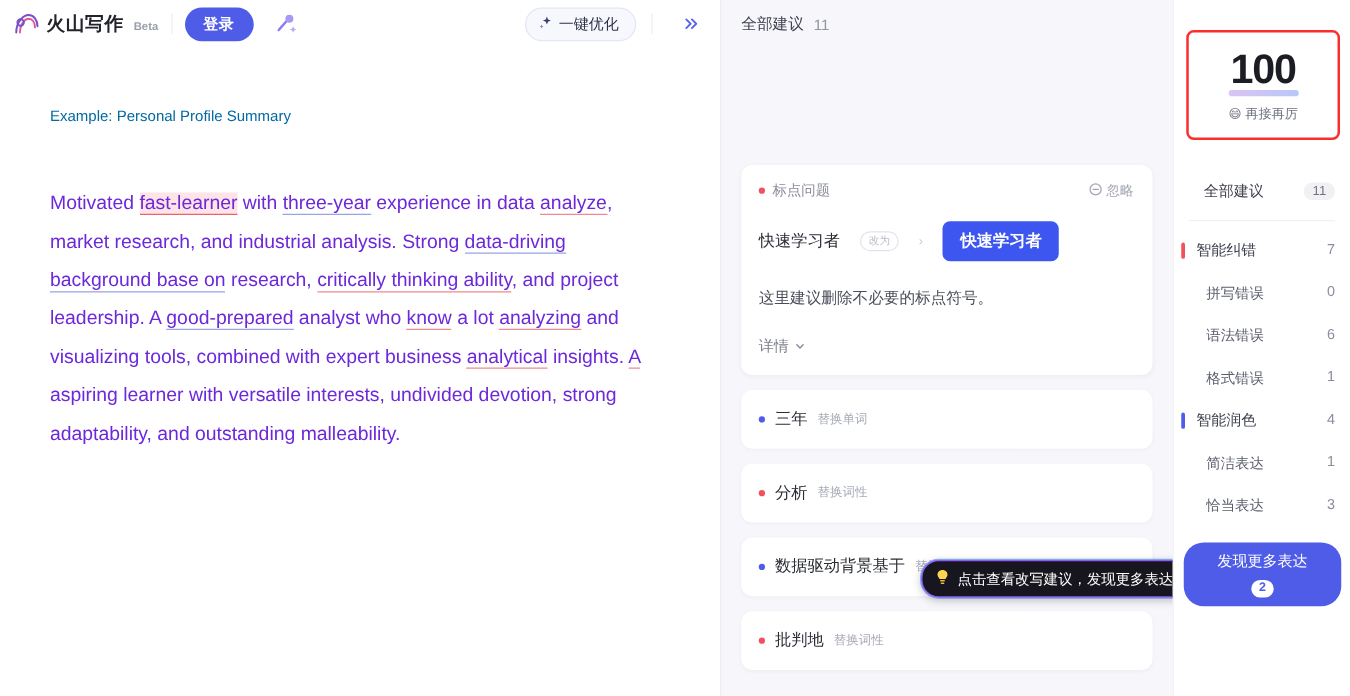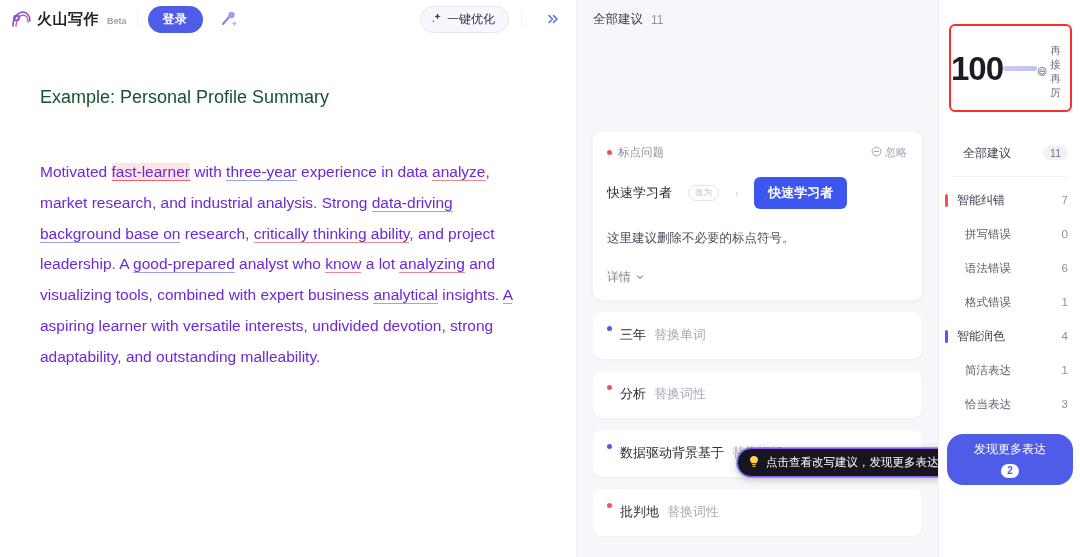--- a/index.html
+++ b/index.html
@@ -51,21 +51,21 @@
   .collapse-btn {
     width: 26px; height: 26px; display: flex; align-items: center; justify-content: center;
     color: #5566e8; font-size: 14px; cursor: pointer; margin-left: 6px;
   }
 
   .doc {
     padding: 46px 48px 0 40px;
     font-family: "Liberation Sans", "DejaVu Sans", sans-serif;
     color: #2a2d35;
   }
-  .doc-title { font-size: 18px; line-height: 1.5; margin-bottom: 46px; color: #14532d; }
+  .doc-title { font-size: 12px; line-height: 1.5; margin-bottom: 46px; color: #0369a1; }
   .doc-body { font-size: 15.5px; line-height: 30.8px; color: #6d28d9; }
   .hl-red {
     background: #fde4e6;
     border-bottom: 1.6px solid #e8656f;
   }
   .u-red { border-bottom: 1.3px solid #eb8a92; }
   .u-blue { border-bottom: 1.3px solid #97a4e8; }
 
   
   .mid-pane {
@@ -100,46 +100,46 @@
   .new-btn {
     background: #3d56f0; color: #fff; font-size: 13px; font-weight: 600;
     padding: 7px 14px; border-radius: 6px; border: none; cursor: pointer;
   }
   .card-desc { margin-top: 21px; font-size: 12.5px; color: #4a4d59; }
   .detail { margin-top: 22px; font-size: 12px; color: #7b7f8d; display: flex; align-items: center; gap: 4px; cursor: pointer; }
 
   .sugg-list { margin-top: 12px; }
   .sugg-item {
     background: #fff; border-radius: 9px; margin-bottom: 12px;
-    padding: 14px 14px 15px 14px; display: flex; align-items: flex-start; gap: 8px;
+    padding: 14px 14px 15px 14px; display: flex; align-items: center; gap: 8px;
     box-shadow: 0 1px 3px rgba(40,42,70,.045); cursor: pointer;
   }
   .sugg-word { font-size: 13px; color: #2a2d35; font-weight: 500; }
-  .sugg-type { font-size: 13px; color: #a8abb8; }
+  .sugg-type { font-size: 10px; color: #a8abb8; }
   .dot-blue { background: #4e5ce8; }
   .dot-red { background: #f0515f; }
 
   .tooltip {
     position: absolute; left: 160px; top: 448px;
     background: #17161f; color: #fff; font-size: 11.5px;
     border-radius: 14px; padding: 6px 14px 6px 10px;
     display: flex; align-items: center; gap: 6px; white-space: nowrap;
     border: 1.4px solid #8b5cf6;
     box-shadow: 0 0 0 1px rgba(79,118,240,.6), 0 2px 8px rgba(0,0,0,.25);
     z-index: 40;
   }
 
   
   .right-pane {
     width: 142px; flex: 0 0 142px; height: 557px; background: #fff;
     border-left: 1px solid #f0f0f4; position: relative;
   }
   .score-card {
     margin: 24px 8px 0 10px; border: 2.4px solid #fb2e2e; border-radius: 6px;
-    height: 88px; display: flex; align-items: center;
+    height: 88px; display: flex; flex-direction: column; align-items: center;
     justify-content: center; background: #fff;
   }
   .score-num {
     font-size: 33px; font-weight: 700; color: #1c1d24;
     letter-spacing: -1px; line-height: 1; position: relative;
   }
   .score-underline {
     width: 56px; height: 5px; margin-top: 1px; border-radius: 3px;
     background: linear-gradient(90deg,#d9c4f5,#b9c7f7);
   }

